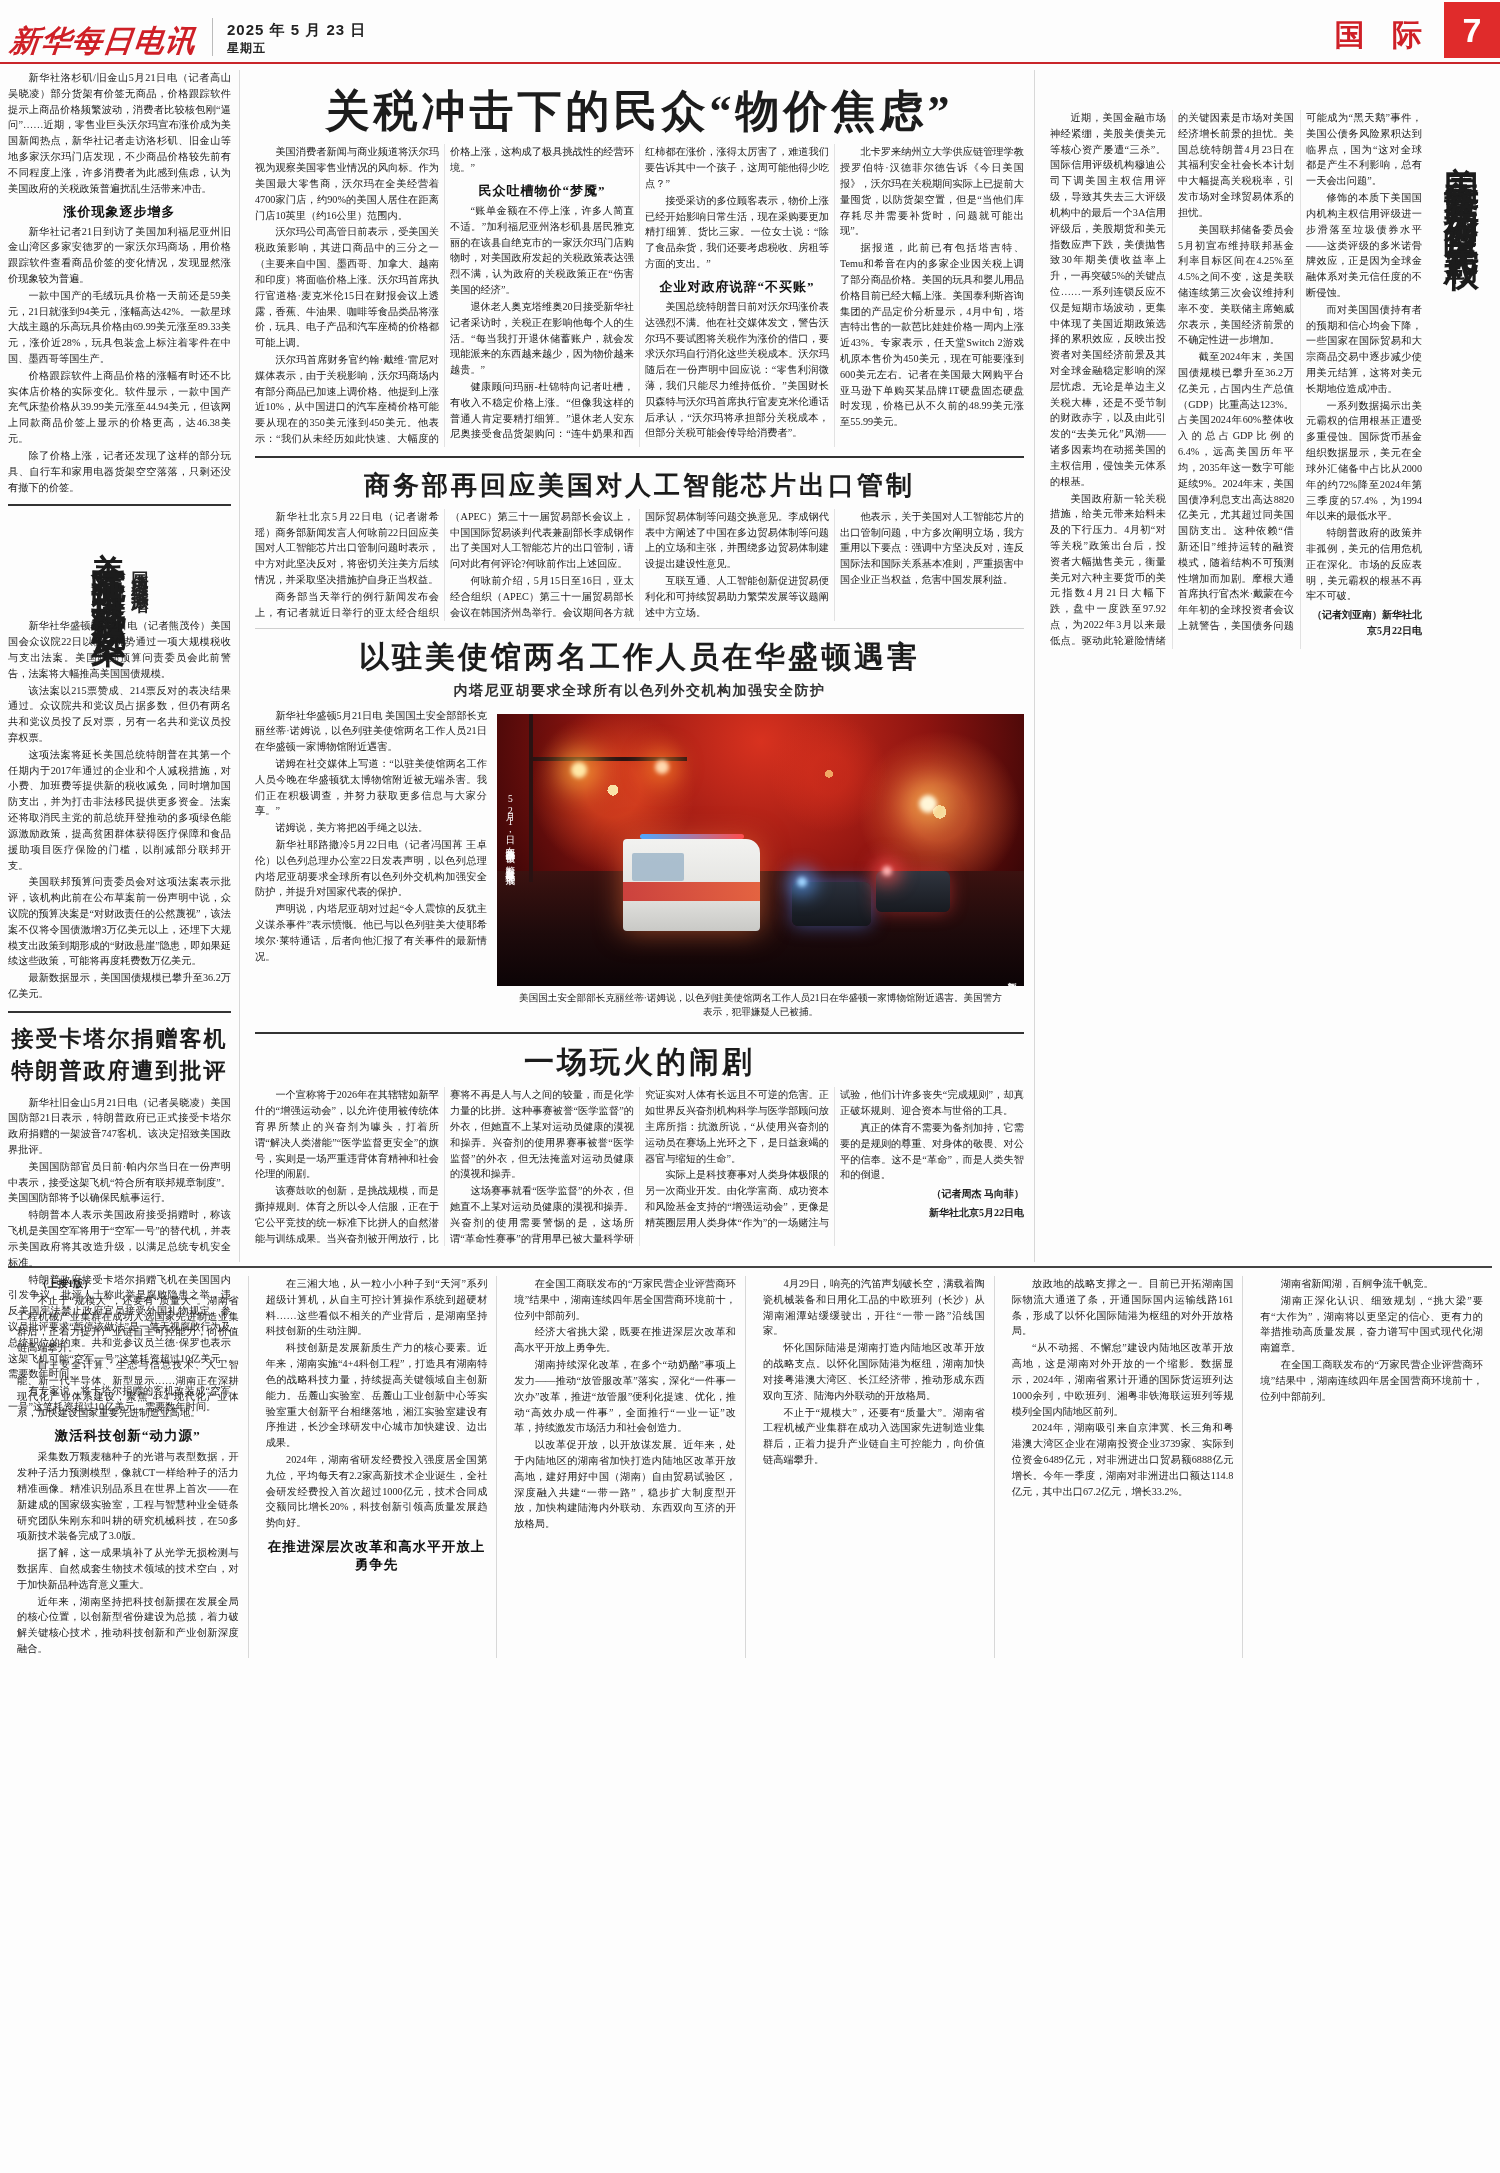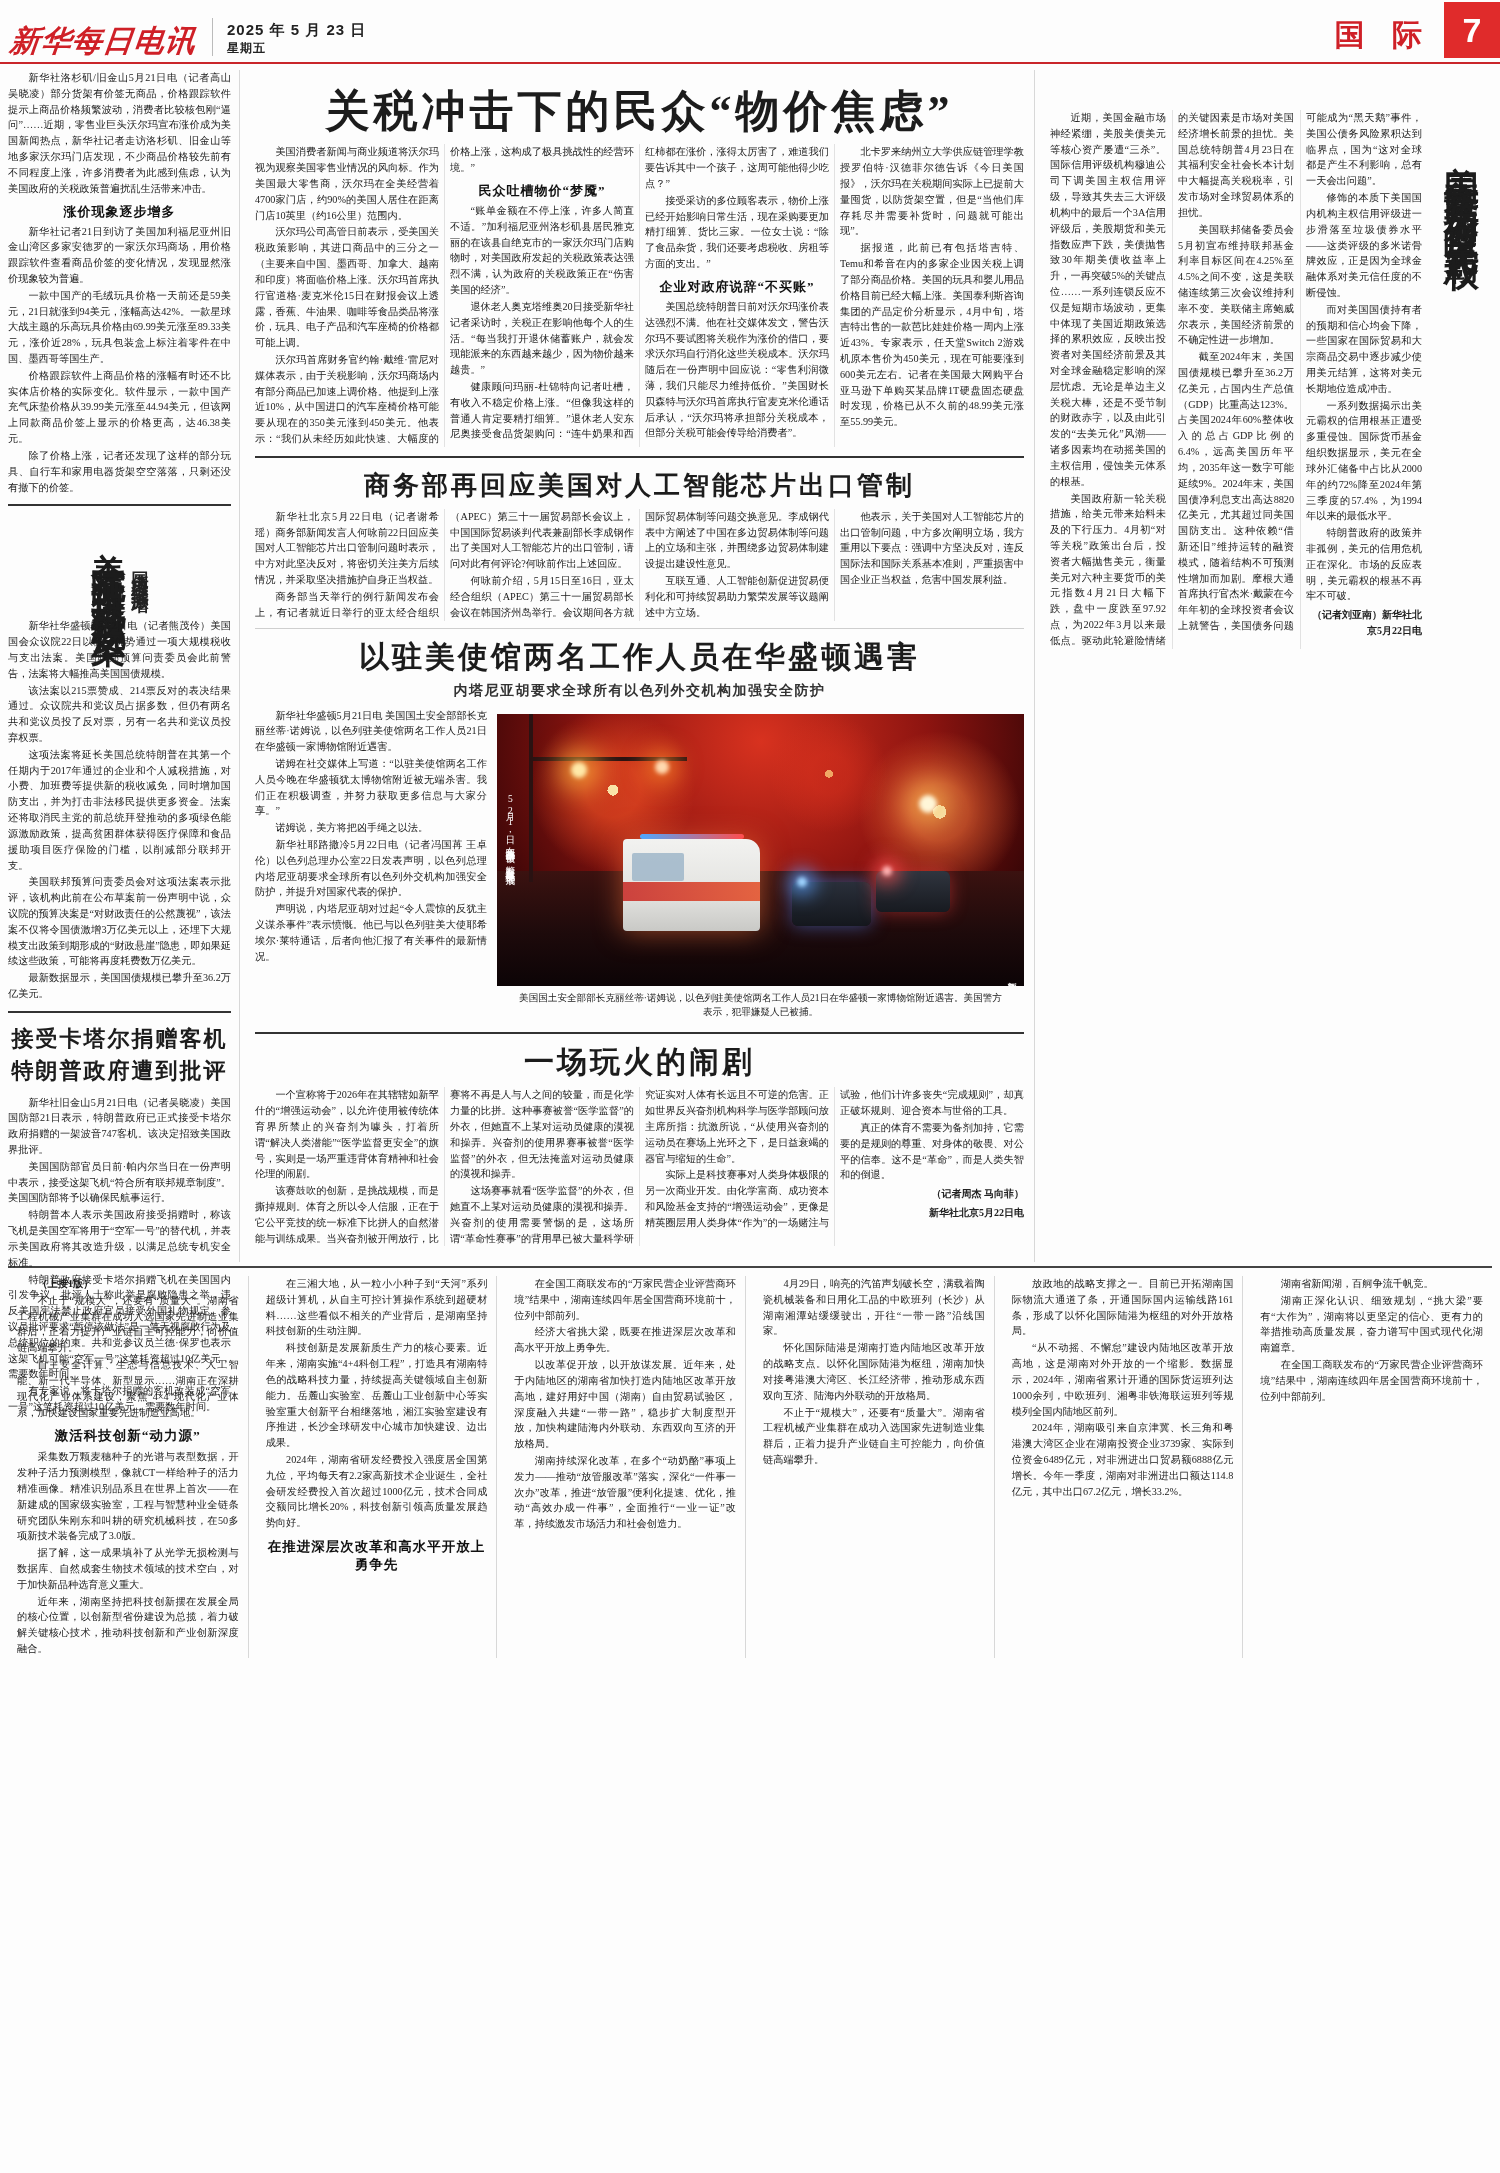--- a/index.html
+++ b/index.html
@@ -444,22 +444,22 @@
       <div class="bcol" style="width:242px;">
         <div class="p">在三湘大地，从一粒小小种子到“天河”系列超级计算机，从自主可控计算操作系统到超硬材料……这些看似不相关的产业背后，是湖南坚持科技创新的生动注脚。</div>
         <div class="p">科技创新是发展新质生产力的核心要素。近年来，湖南实施“4+4科创工程”，打造具有湖南特色的战略科技力量，持续提高关键领域自主创新能力。岳麓山实验室、岳麓山工业创新中心等实验室重大创新平台相继落地，湘江实验室建设有序推进，长沙全球研发中心城市加快建设、边出成果。</div>
         <div class="p">2024年，湖南省研发经费投入强度居全国第九位，平均每天有2.2家高新技术企业诞生，全社会研发经费投入首次超过1000亿元，技术合同成交额同比增长20%，科技创新引领高质量发展趋势向好。</div>
         <div class="small-head">在推进深层次改革和高水平开放上勇争先</div>
       </div>
 
       <div class="bcol" style="width:242px;">
         <div class="p">在全国工商联发布的“万家民营企业评营商环境”结果中，湖南连续四年居全国营商环境前十，位列中部前列。</div>
         <div class="p">经济大省挑大梁，既要在推进深层次改革和高水平开放上勇争先。</div>
+        <div class="p">湖南持续深化改革，在多个“动奶酪”事项上发力——推动“放管服改革”落实，深化“一件事一次办”改革，推进“放管服”便利化提速、优化，推动“高效办成一件事”，全面推行“一业一证”改革，持续激发市场活力和社会创造力。</div>
         <div class="p">以改革促开放，以开放谋发展。近年来，处于内陆地区的湖南省加快打造内陆地区改革开放高地，建好用好中国（湖南）自由贸易试验区，深度融入共建“一带一路”，稳步扩大制度型开放，加快构建陆海内外联动、东西双向互济的开放格局。</div>
-        <div class="p">湖南持续深化改革，在多个“动奶酪”事项上发力——推动“放管服改革”落实，深化“一件事一次办”改革，推进“放管服”便利化提速、优化，推动“高效办成一件事”，全面推行“一业一证”改革，持续激发市场活力和社会创造力。</div>
       </div>
 
       <div class="bcol" style="width:242px;">
         <div class="p">4月29日，响亮的汽笛声划破长空，满载着陶瓷机械装备和日用化工品的中欧班列（长沙）从湖南湘潭站缓缓驶出，开往“一带一路”沿线国家。</div>
         <div class="p">怀化国际陆港是湖南打造内陆地区改革开放的战略支点。以怀化国际陆港为枢纽，湖南加快对接粤港澳大湾区、长江经济带，推动形成东西双向互济、陆海内外联动的开放格局。</div>
         <div class="p">不止于“规模大”，还要有“质量大”。湖南省工程机械产业集群在成功入选国家先进制造业集群后，正着力提升产业链自主可控能力，向价值链高端攀升。</div>
       </div>
 
       <div class="bcol" style="width:242px;">
         <div class="p">放政地的战略支撑之一。目前已开拓湖南国际物流大通道了条，开通国际国内运输线路161条，形成了以怀化国际陆港为枢纽的对外开放格局。</div>

